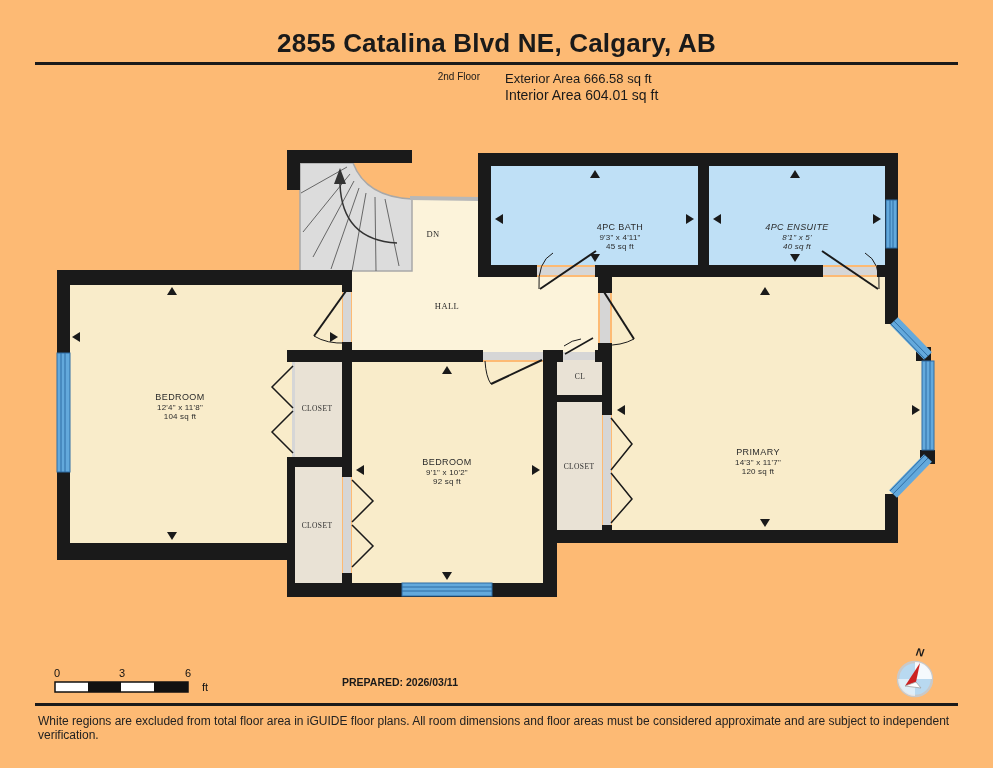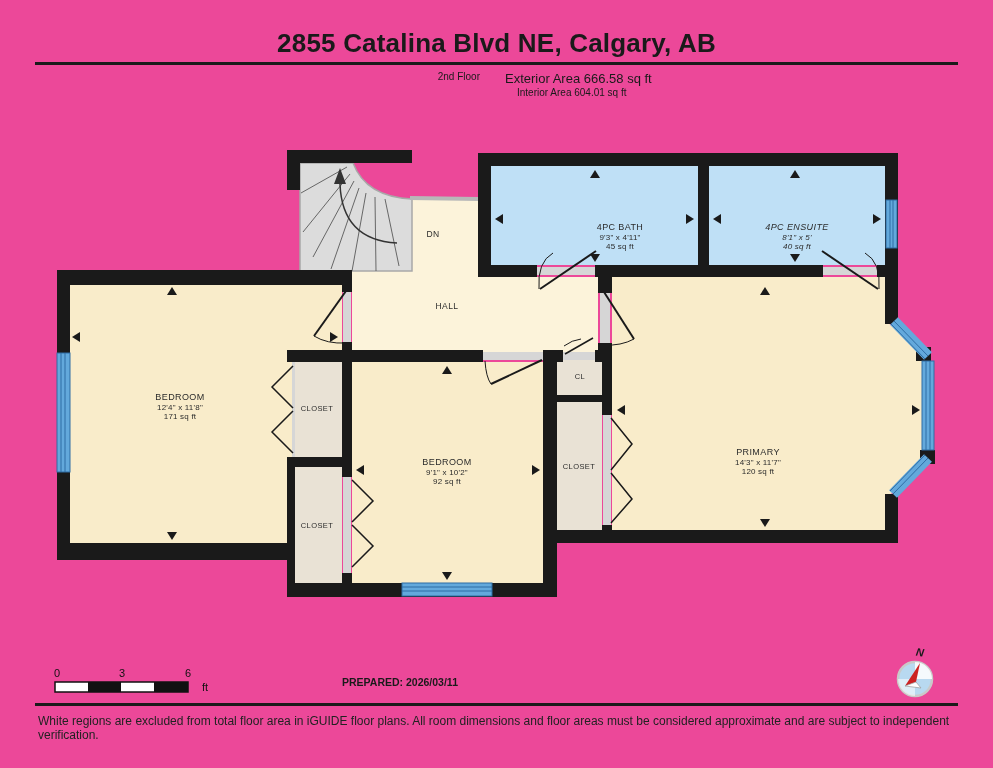--- a/index.html
+++ b/index.html
@@ -1,30 +1,30 @@
 <!DOCTYPE html>
 <html><head>
 <meta charset="utf-8">
 <style>
   html,body{margin:0;padding:0;background:#fff;}
-  #page{position:relative;width:993px;height:768px;background:#ec4899;overflow:hidden;
+  #page{position:relative;width:993px;height:768px;background:#fdba74;overflow:hidden;
         font-family:"Liberation Sans","DejaVu Sans",sans-serif;color:#1a1a1a;}
   .abs{position:absolute;}
   #title{top:28px;left:0;width:993px;text-align:center;font-size:26px;font-weight:bold;letter-spacing:.2px;}
   .rule{left:35px;width:923px;height:3px;background:#1a1a1a;}
   #rule-top{top:62px;}
   #rule-bottom{top:703px;}
   #floor-label{top:71px;left:360px;width:120px;text-align:right;font-size:10px;font-weight:normal;}
   #area-ext{top:71px;left:505px;font-size:13px;}
-  #area-int{top:87px;left:517px;font-size:10px;}
+  #area-int{top:87px;left:505px;font-size:14px;}
   #plan-svg{top:0;left:0;}
   .lbl{position:absolute;transform:translateX(-50%);text-align:center;color:#2b2b2b;white-space:nowrap;line-height:1.2;}
   .rn{font-size:9px;letter-spacing:.4px;}
   .rd{font-size:8px;letter-spacing:.2px;}
-  .small-lbl{font-size:8.5px;letter-spacing:.4px;color:#2b2b2b;}
+  .small-lbl{font-size:8.5px;letter-spacing:.4px;color:#2b2b2b;font-family:Liberation Serif, serif;}
   .tick{font-size:11px;color:#111;}
   #prepared{top:676px;left:0;width:800px;text-align:center;font-size:10.5px;font-weight:600;}
   #disclaimer{top:714px;left:38px;width:920px;font-size:12px;color:#222;}
   #north-label{top:646px;left:916px;font-size:11px;font-weight:bold;font-style:italic;transform:rotate(8deg);}
 </style>
 </head>
 <body>
 
 <div id="page">
 
@@ -238,21 +238,21 @@
     <div class="rd">45 sq ft</div>
   </div>
   <div class="lbl" style="left:797px;top:222px;font-style:italic;">
     <div class="rn">4PC ENSUITE</div>
     <div class="rd">8'1" x 5'</div>
     <div class="rd">40 sq ft</div>
   </div>
   <div class="lbl" style="left:180px;top:392px;">
     <div class="rn">BEDROOM</div>
     <div class="rd">12'4" x 11'8"</div>
-    <div class="rd">171 sq ft</div>
+    <div class="rd">104 sq ft</div>
   </div>
   <div class="lbl" style="left:447px;top:457px;">
     <div class="rn">BEDROOM</div>
     <div class="rd">9'1" x 10'2"</div>
     <div class="rd">92 sq ft</div>
   </div>
   <div class="lbl" style="left:758px;top:403px;margin-top:44px;">
     <div class="rn">PRIMARY</div>
     <div class="rd">14'3" x 11'7"</div>
     <div class="rd">120 sq ft</div>

